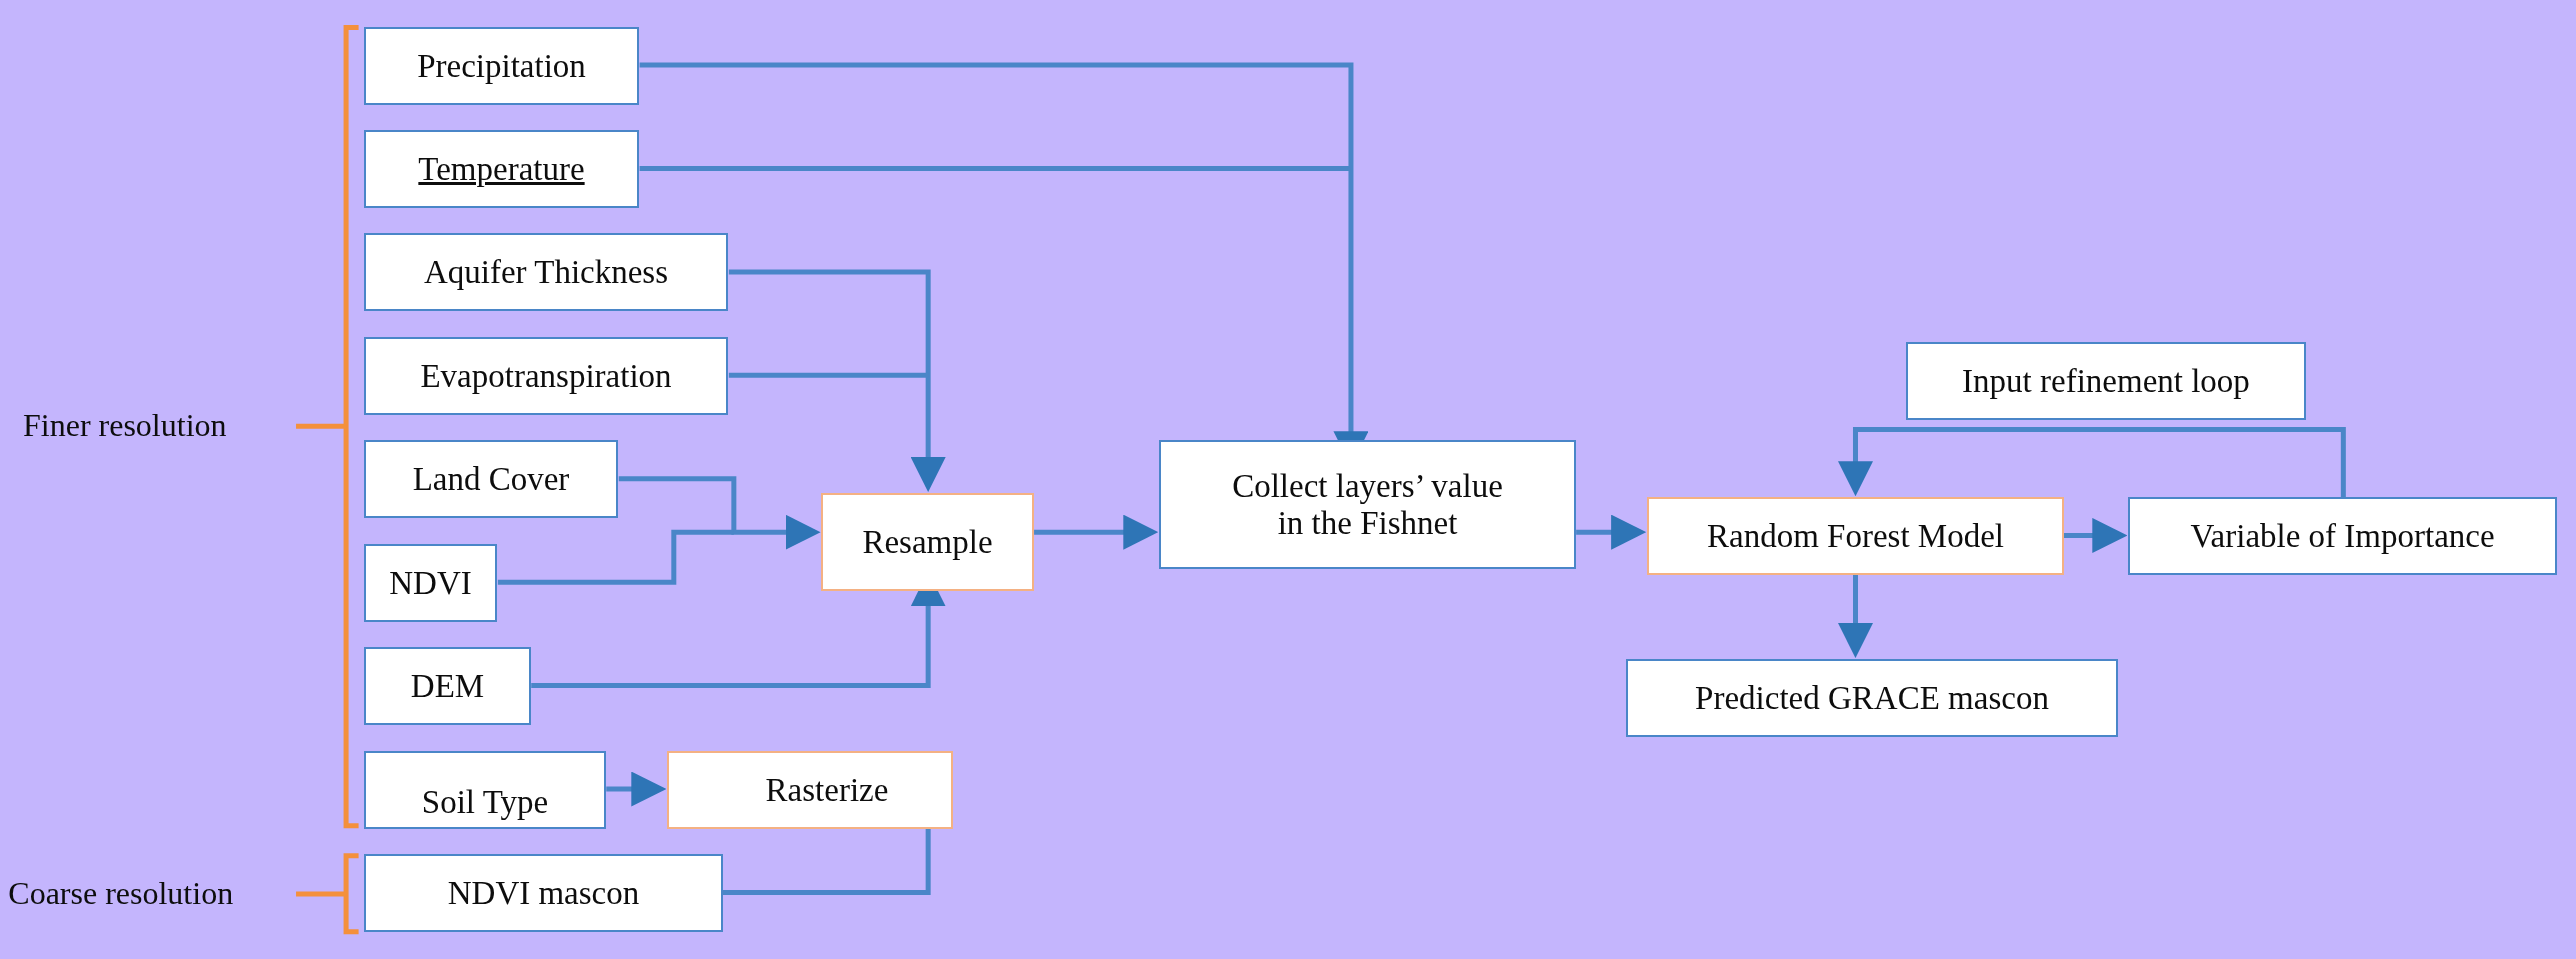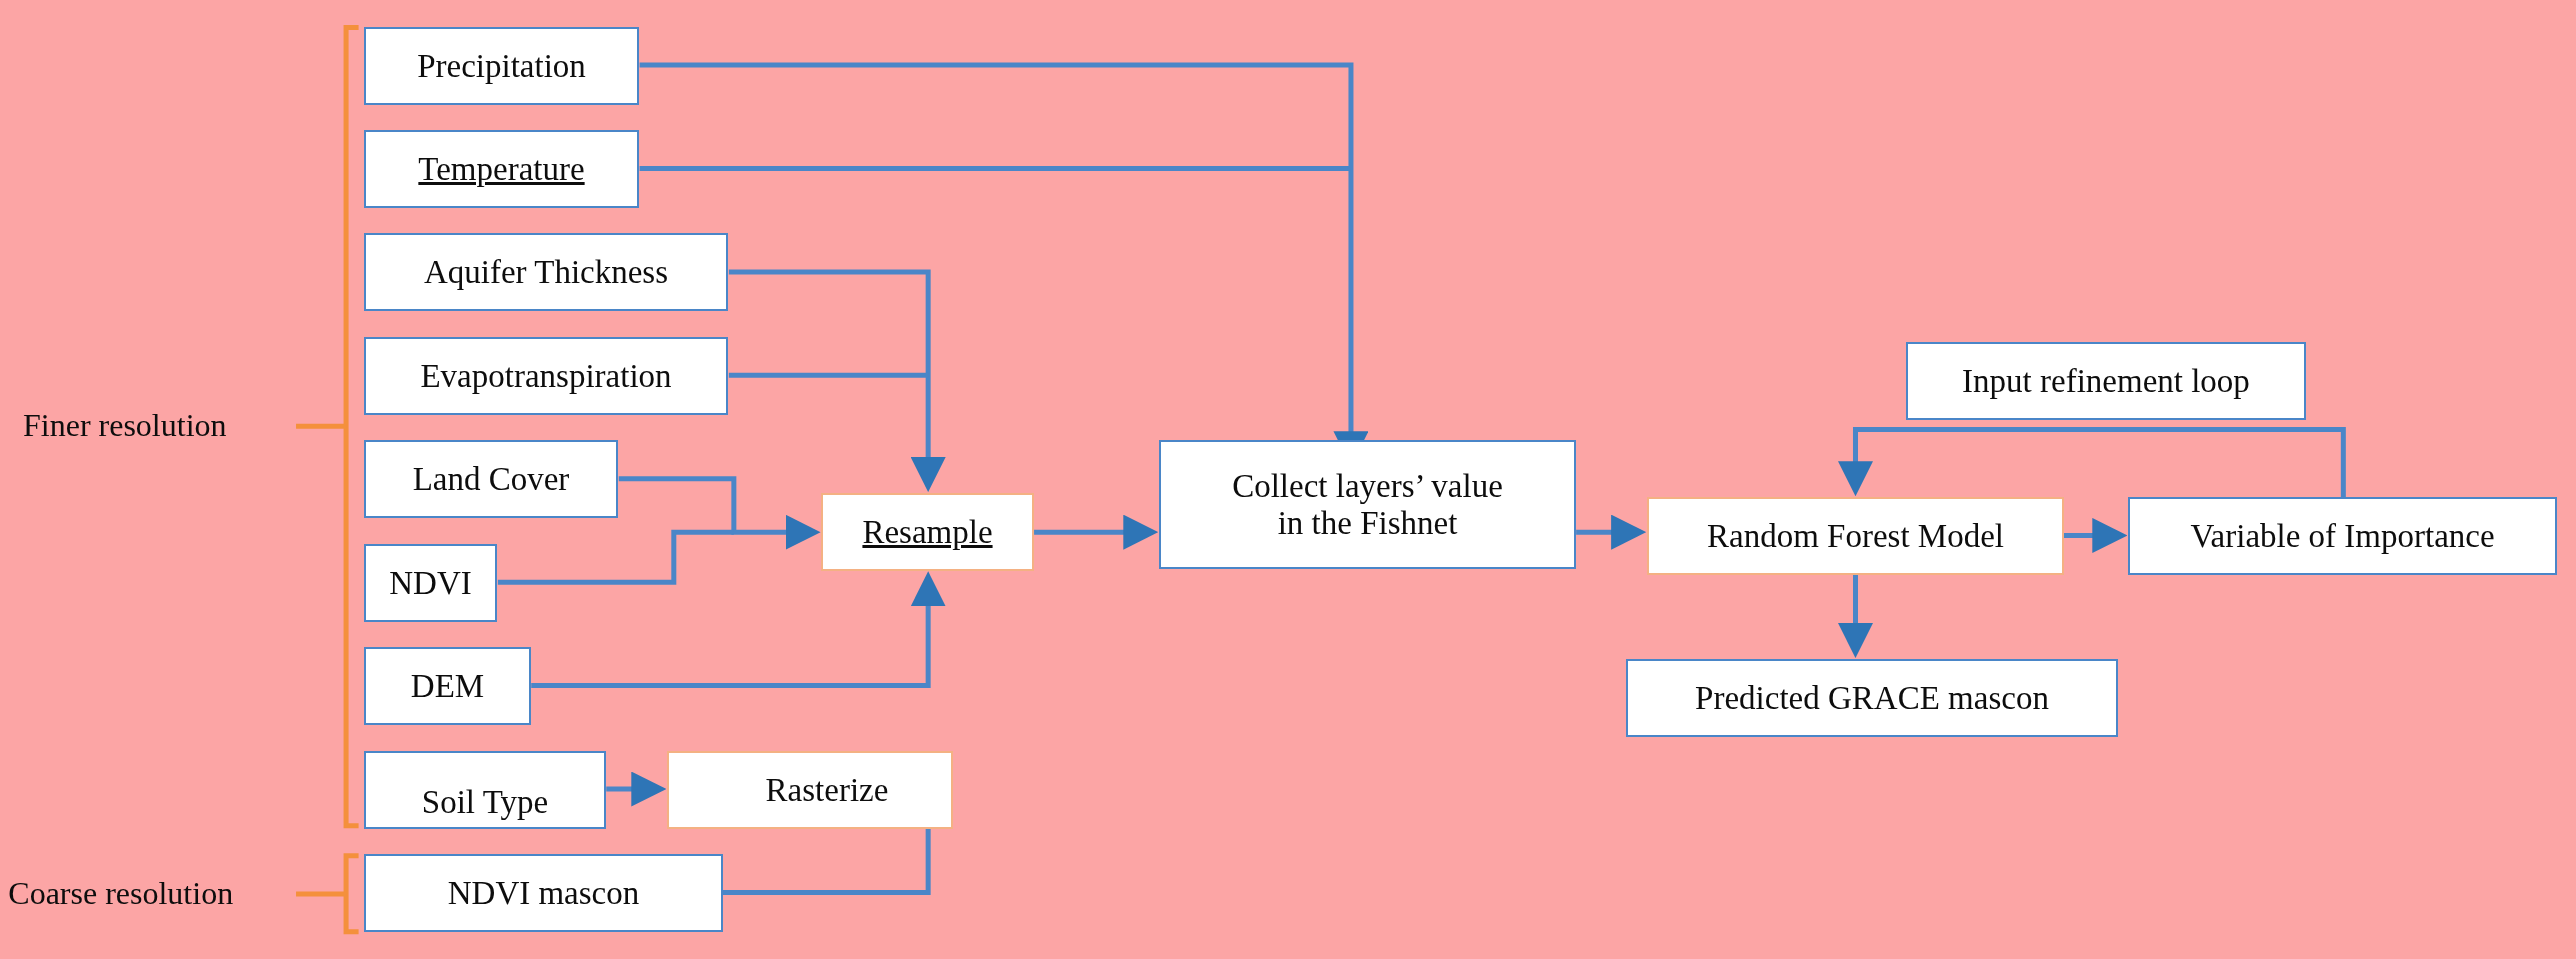--- a/index.html
+++ b/index.html
@@ -1,18 +1,18 @@
 <!DOCTYPE html>
 <html style="font-size:13.3px"><head>
 <meta charset="utf-8">
 <style>
   html,body{margin:0;padding:0;background:#ffffff;}
   body{width:2576px;height:960px;overflow:hidden;
        font-family:"Liberation Serif","DejaVu Serif",serif;}
-  #stage{position:relative;width:2576px;height:960px;background:#fca5a5;}
+  #stage{position:relative;width:2576px;height:960px;background:#c4b5fd;}
   svg.layer{position:absolute;left:0;top:0;width:2576px;height:960px;}
   .node{position:absolute;box-sizing:border-box;display:flex;align-items:center;
         justify-content:center;text-align:center;background:#ffffff;
         color:#0d0d0d;font-size:33px;line-height:1.12;}
   .node.blue{border:2.5px solid #4a86c8;}
   .node.orange{border:2.5px solid #f4b183;}
   .side-label{position:absolute;font-size:32px;color:#0d0d0d;white-space:nowrap;}
 </style>
 </head>
 <body>
@@ -93,21 +93,21 @@
       </div>
       <div class="node blue" style="left: 364px; top: 751px; width: 242px; height: 78px;">
         <span style="white-space: pre-line; margin-top: 25px;">Soil Type</span>
       </div>
       <div class="node blue" style="left: 364px; top: 854px; width: 359px; height: 78px;">
         <span style="white-space: pre-line;">NDVI mascon</span>
       </div>
       <div class="node orange" style="left: 667px; top: 751px; width: 286px; height: 78px; padding-left: 34px;">
         <span style="white-space: pre-line;">Rasterize</span>
       </div>
-      <div class="node orange" style="left: 821px; top: 493px; width: 213px; height: 78px; text-decoration: underline;">
+      <div class="node orange" style="left: 821px; top: 493px; width: 213px; height: 98px;">
         <span style="white-space: pre-line;">Resample</span>
       </div>
       <div class="node blue" style="left: 1159px; top: 440px; width: 417px; height: 129px;">
         <span style="white-space: pre-line;">Collect layers’ value
 in the Fishnet</span>
       </div>
       <div class="node orange" style="left: 1647px; top: 497px; width: 417px; height: 78px; text-align: right;">
         <span style="white-space: pre-line;">Random Forest Model</span>
       </div>
       <div class="node blue" style="left: 2128px; top: 497px; width: 429px; height: 78px;">

